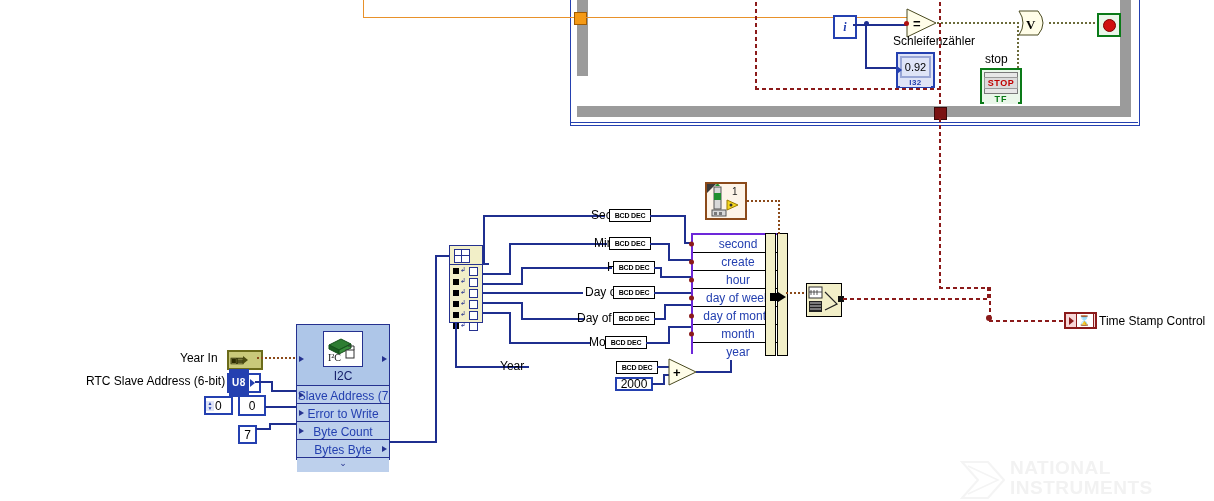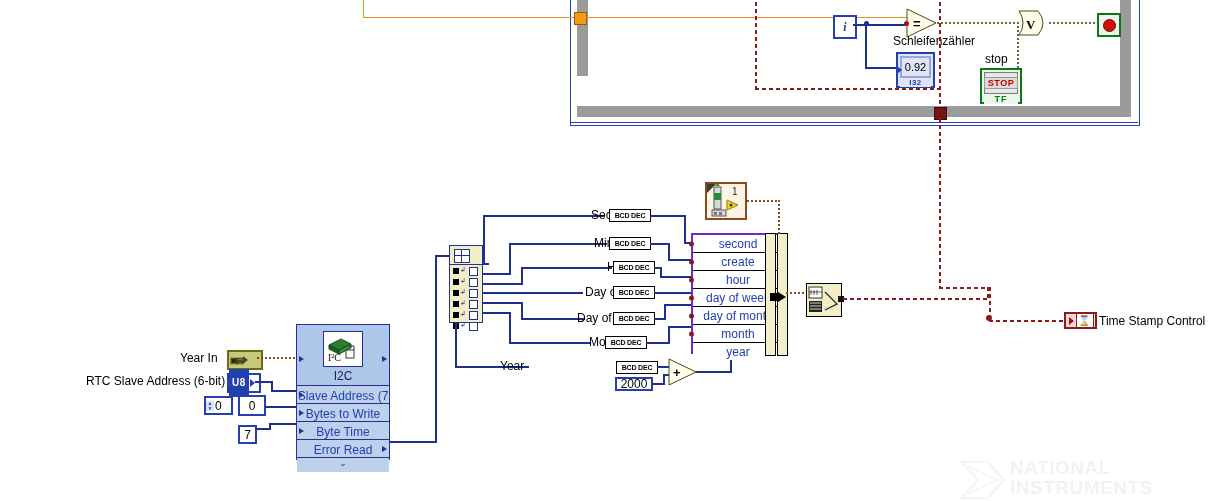--- a/index.html
+++ b/index.html
@@ -303,28 +303,28 @@
       <div class="i2c-name">I2C</div>
       <div class="pin-l" style="top:34px;"></div>
       <div class="pin-r" style="top:34px;"></div>
     </div>
     <div class="i2c-row">
       <span class="pin-l"></span>
       <span>Slave Address (7</span>
     </div>
     <div class="i2c-row">
       <span class="pin-l"></span>
-      <span>Bytes to Write</span>
+      <span>Error to Write</span>
     </div>
     <div class="i2c-row">
       <span class="pin-l"></span>
-      <span>Byte Time</span>
+      <span>Byte Count</span>
     </div>
     <div class="i2c-row">
-      <span>Error Read</span>
+      <span>Bytes Byte</span>
       <span class="pin-r"></span>
     </div>
     <div class="i2c-foot">
       <span>⌄</span>
     </div>
   </div>
 
   <div class="wire-h" style="left:389px;top:441px;width:48px;"></div>
   <div class="wire-v" style="left:435px;top:255px;height:187px;"></div>
   <div class="wire-h" style="left:435px;top:255px;width:15px;"></div>

